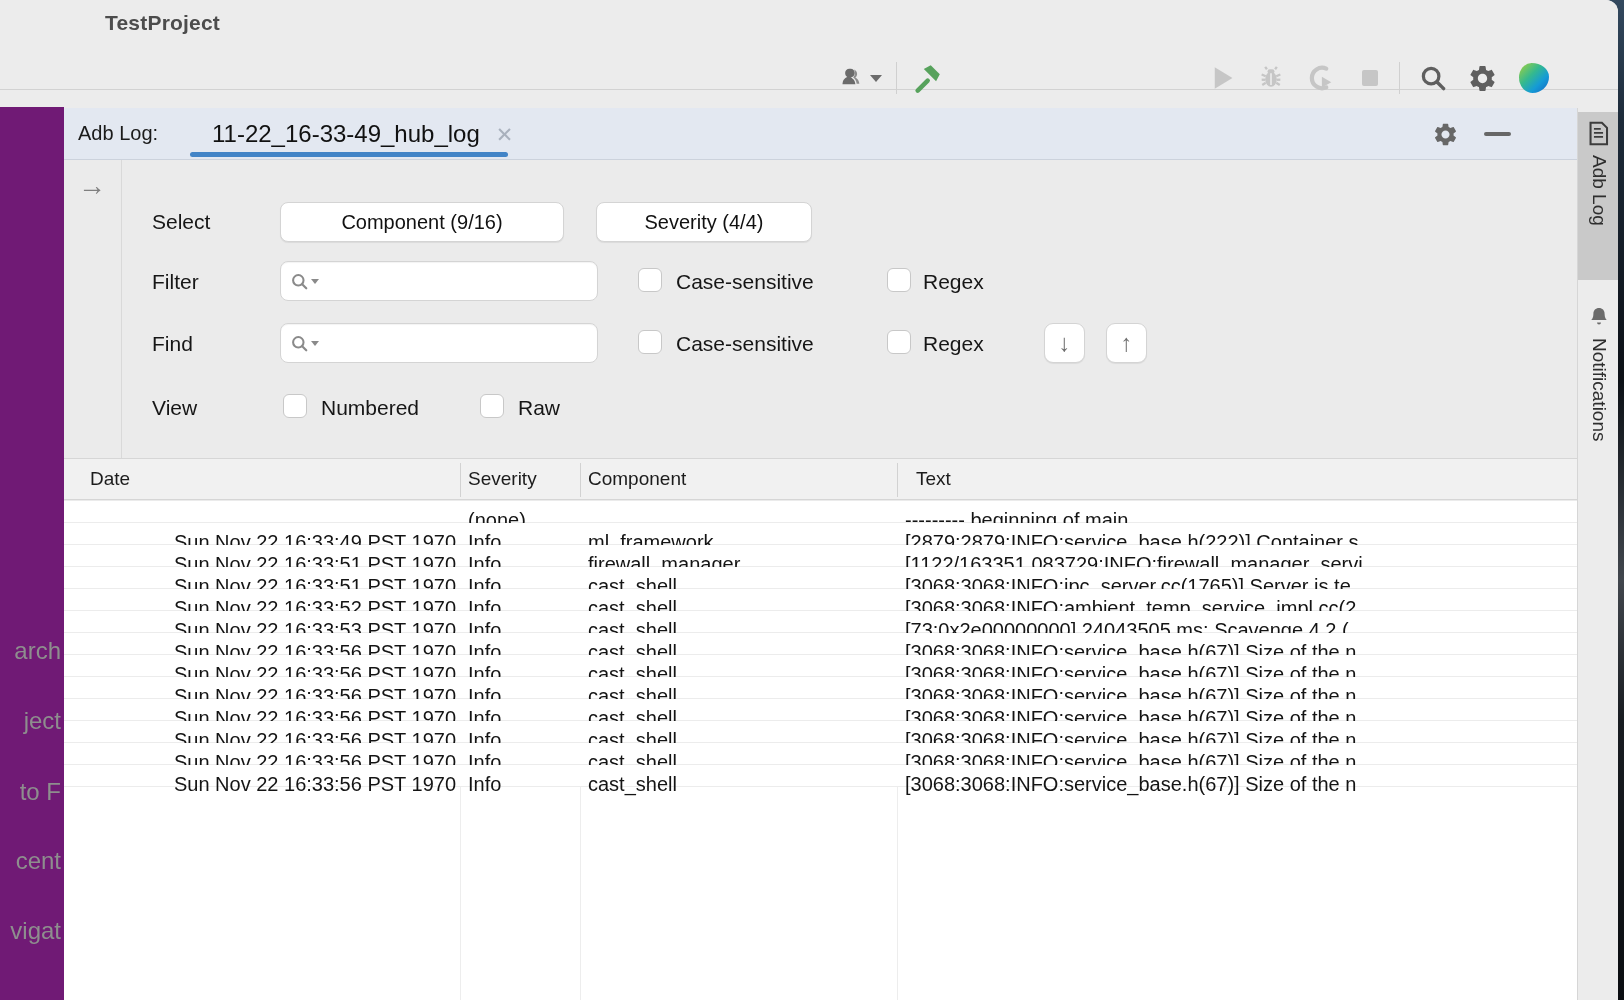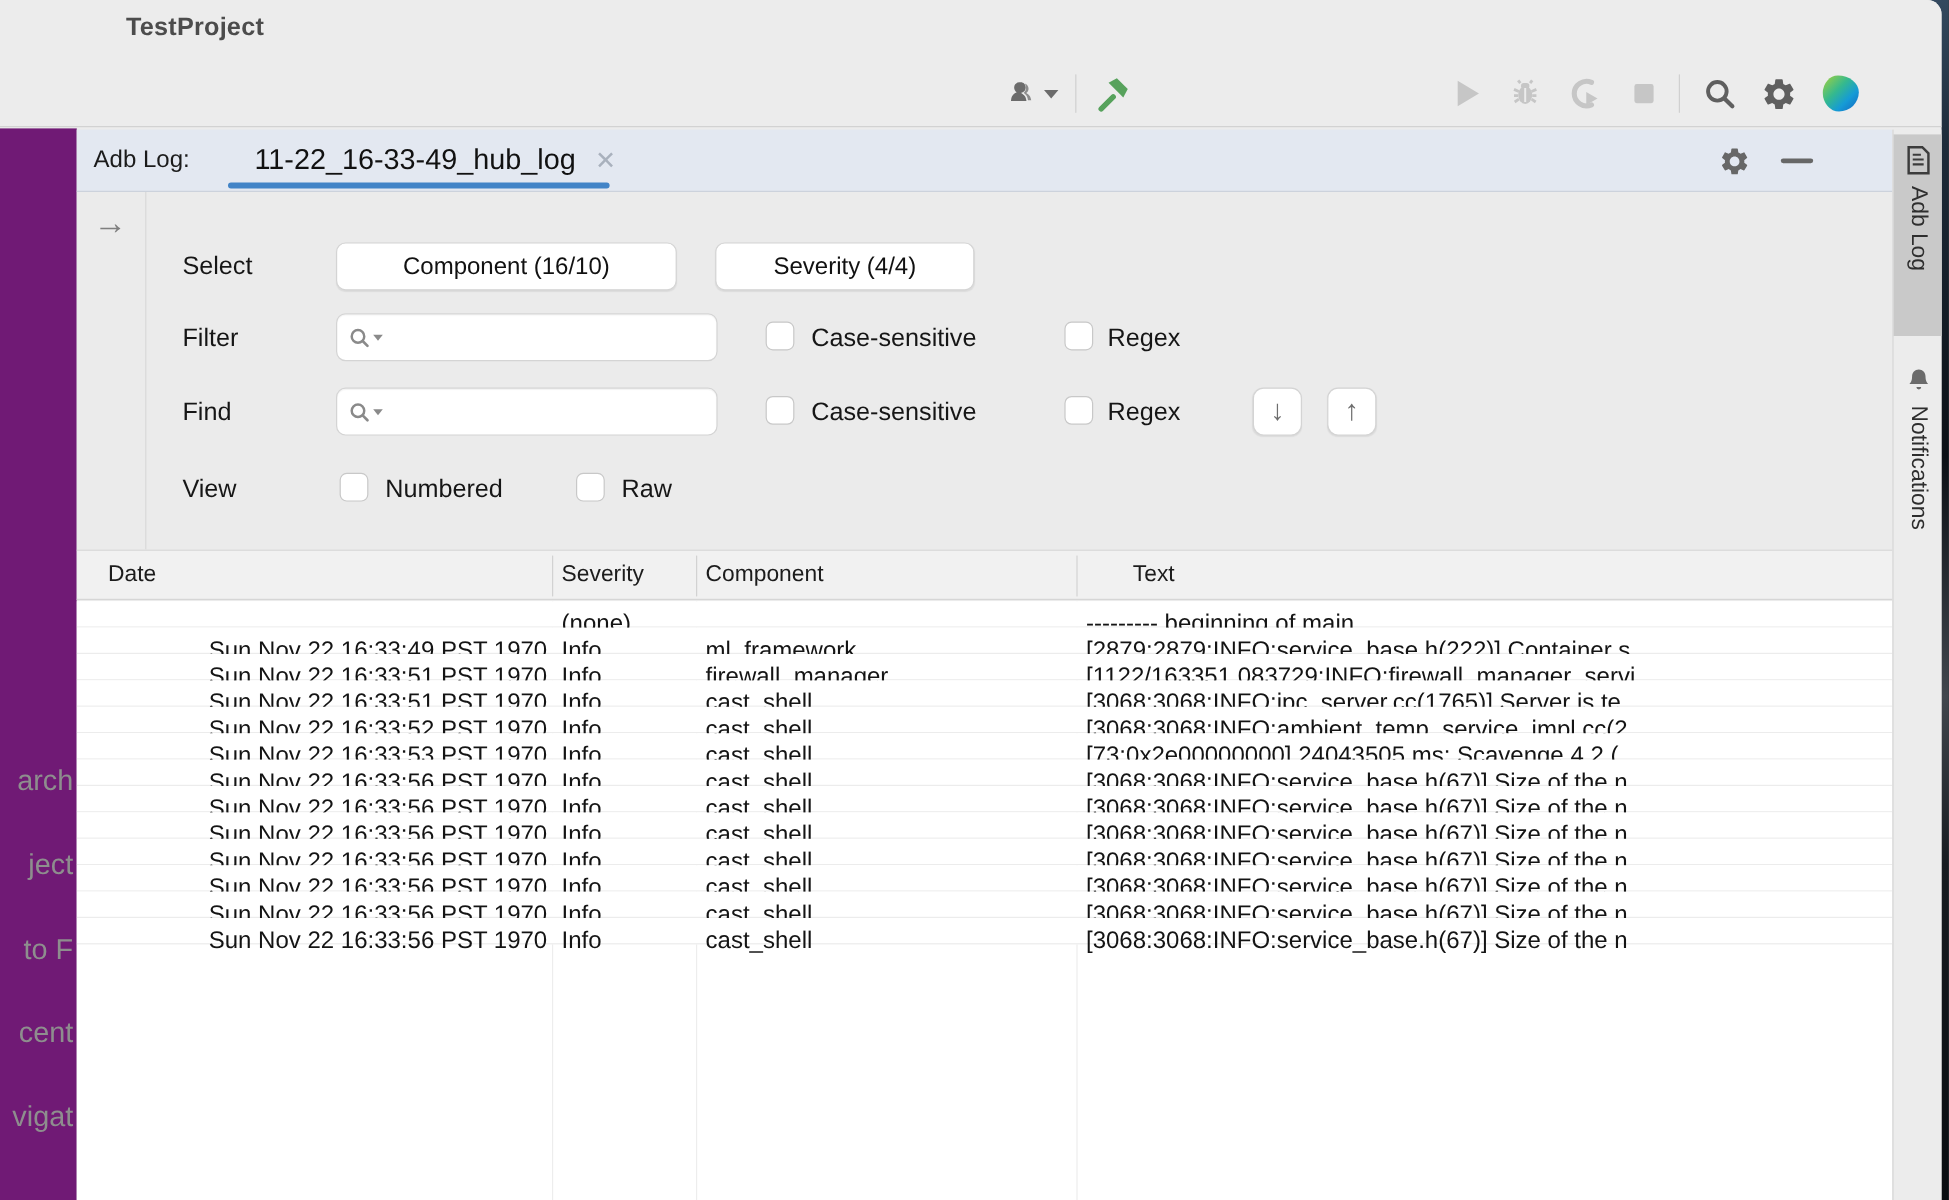--- a/index.html
+++ b/index.html
@@ -6,21 +6,21 @@
   html,body { width:1624px; height:1000px; overflow:hidden; }
   body { font-family:"Liberation Sans", sans-serif; background:#0b0f14; }
   #stage { position:relative; width:1624px; height:1000px;
            background:linear-gradient(180deg,#33495f 0%,#1d2b3a 12%,#0c1016 38%,#41464d 58%,#181c21 72%,#0a0d11 100%); }
 
   
   #window { position:absolute; left:0; top:0; width:1618px; height:1000px;
             background:#ececec; border-top-right-radius:12px; overflow:hidden; }
 
   
-  .titlebar { position:absolute; left:0; top:0; width:100%; height:106px; background:#ececec; border-bottom:1px solid #d2d2d2; }
+  .titlebar { position:absolute; left:0; top:0; width:100%; height:90px; background:#ececec; border-bottom:1px solid #d2d2d2; }
   .app-title { position:absolute; left:105px; top:11px; font-size:21px; font-weight:bold; color:#4c4c4c; letter-spacing:.2px; }
   .tb-icon { position:absolute; top:58px; height:40px; display:flex; align-items:center; justify-content:center; cursor:default; }
   .tb-sep { position:absolute; top:62px; width:1px; height:32px; background:#d0d0d0; }
   .add-config-btn { position:absolute; left:958px; top:61px; width:230px; height:37px; background:#fff;
       border:1px solid #d6d6d6; border-radius:9px; font-size:19px; color:#111; display:flex; align-items:center;
       justify-content:center; box-shadow:0 1px 1px rgba(0,0,0,.08); }
   .chev { width:0; height:0; border-left:6px solid transparent; border-right:6px solid transparent; border-top:7px solid #6b6b6b; margin-left:5px; }
   .stop-sq { width:16px; height:16px; background:#c6c6c6; border-radius:2px; }
   .sphere { width:30px; height:30px; border-radius:42% 58% 55% 45% / 48% 46% 54% 52%;
             background:linear-gradient(135deg,#a6d23c 0%,#35b98e 40%,#159bd6 68%,#1565c0 100%); }
@@ -178,21 +178,21 @@
         </div>
         <div class="ph-min"></div>
       </div>
 
       <div class="filterbar">
         <div class="left-rail">
           <div class="rail-arrow">→</div>
         </div>
 
         <div class="f-label" style="left:88px;top:50px;">Select</div>
-        <div class="white-btn" style="left:216px;top:42px;width:284px;">Component (16/10)</div>
+        <div class="white-btn" style="left:216px;top:42px;width:284px;">Component (9/16)</div>
         <div class="white-btn" style="left:532px;top:42px;width:216px;">Severity (4/4)</div>
 
         <div class="f-label" style="left:88px;top:110px;">Filter</div>
         <input class="f-input" style="left: 216px; top: 101px;" value="">
         <div class="input-ico" style="left:226px;top:109px;">
           <svg width="19" height="19" viewBox="0 0 24 24">
               <circle cx="10.5" cy="10.5" r="6.6" fill="none" stroke="#8a8a8a" stroke-width="2.6"></circle>
               <line x1="15.4" y1="15.4" x2="20.5" y2="20.5" stroke="#8a8a8a" stroke-width="2.8" stroke-linecap="round"></line>
             </svg>
           <span class="mini-chev"></span>
@@ -222,21 +222,21 @@
         <div class="cbx" style="left:219px;top:234px;"></div>
         <div class="f-label" style="left:257px;top:236px;">Numbered</div>
         <div class="cbx" style="left:416px;top:234px;"></div>
         <div class="f-label" style="left:454px;top:236px;">Raw</div>
       </div>
 
       <div class="tbl-header">
         <div class="th" style="left:26px;">Date</div>
         <div class="th" style="left:404px;">Severity</div>
         <div class="th" style="left:524px;text-align:right;">Component</div>
-        <div class="th" style="left:880px;">Text</div>
+        <div class="th" style="left:852px;">Text</div>
         <div class="th-sep" style="left:396px;"></div>
         <div class="th-sep" style="left:516px;"></div>
         <div class="th-sep" style="left:833px;"></div>
       </div>
 
       <div class="tbl-body">
         <div class="col-line" style="left:396px;"></div>
         <div class="col-line" style="left:516px;"></div>
         <div class="col-line" style="left:833px;"></div>
       <div class="row">

